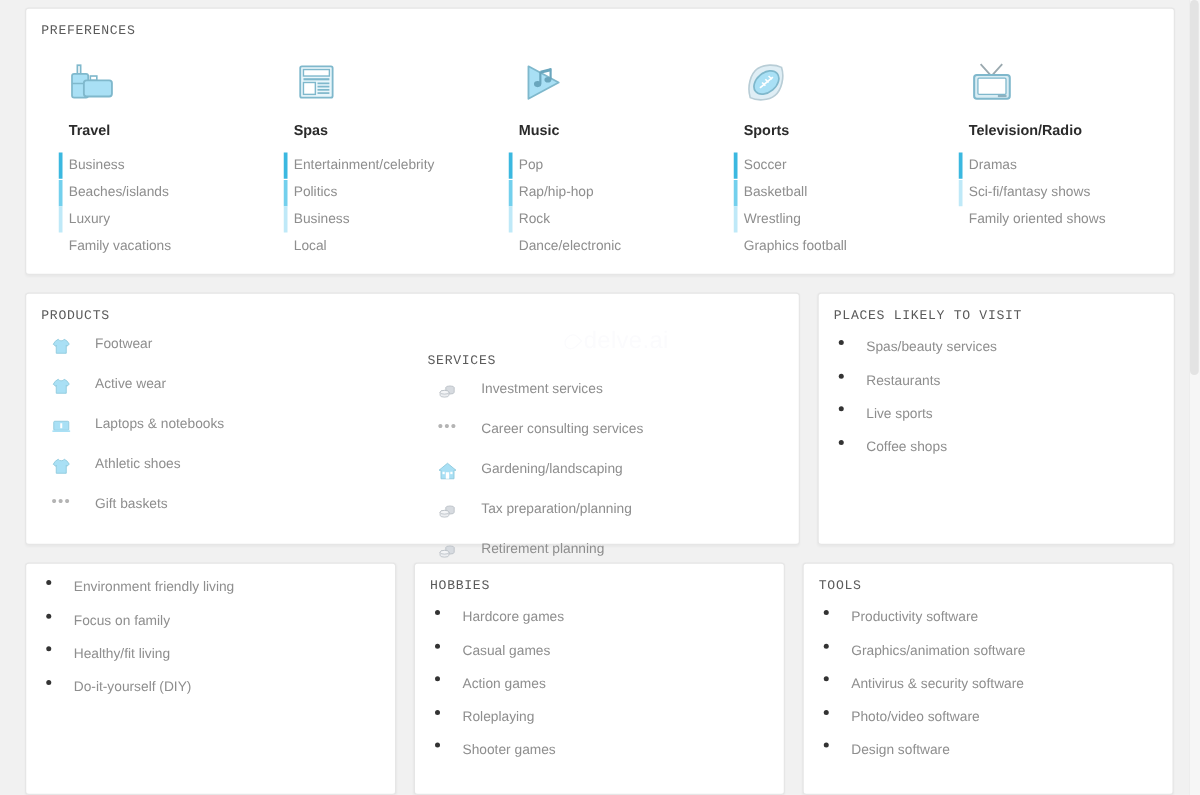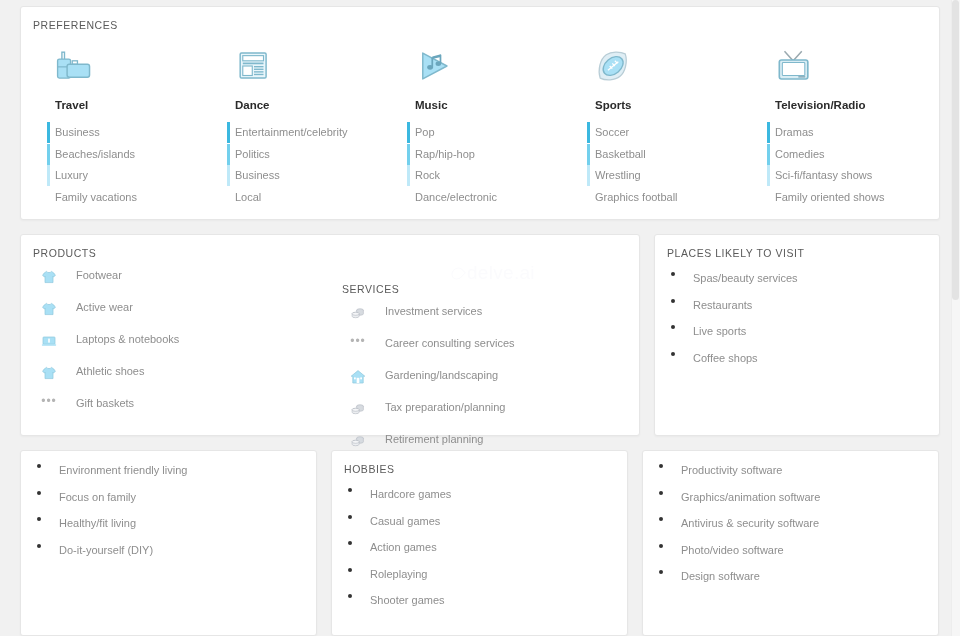--- a/index.html
+++ b/index.html
@@ -26,20 +26,21 @@
     box-shadow: 0 1px 2px rgba(0,0,0,0.035);
     position: relative;
   }
 
   .card-title {
     font-size: 10.5px;
     letter-spacing: 0.55px;
     color: #5a5a5a;
     font-weight: 400;
     padding: 12px 0 0 12px;
+    font-family: Liberation Mono, monospace;
   }
 
   
   #preferences-card {
     height: 214px;
     width: 920px;
     margin-bottom: 14px;
   }
 
   .pref-grid {
@@ -223,21 +224,21 @@
         <rect x="9" y="16" width="24" height="2" fill="#7fb8cc"></rect>
         <rect x="9" y="20" width="11" height="11" fill="#fff" stroke="#7fb8cc" stroke-width="1.3"></rect>
         <g fill="#7fb8cc">
           <rect x="22" y="20" width="11" height="1.6"></rect>
                   <rect x="22" y="23" width="11" height="1.6"></rect>
           <rect x="22" y="26" width="11" height="1.6"></rect>
                   <rect x="22" y="29" width="11" height="1.6"></rect>
         </g>
       </svg></span>
           </div>
-          <div class="pref-cat">Dance</div>
+          <div class="pref-cat">Spas</div>
           <div class="pref-item"><span class="bar" style="background:#3bb8e0"></span><span>Entertainment/celebrity</span></div>
           <div class="pref-item"><span class="bar" style="background:#73d0ed"></span><span>Politics</span></div>
           <div class="pref-item"><span class="bar" style="background:#bfe9f8"></span><span>Business</span></div>
           <div class="pref-item"><span>Local</span></div>
         </div>
         <div class="pref-col">
           <div class="pref-icon-wrap">
             <span><svg width="38" height="38" viewBox="0 0 44 40">
         <path d="M9 5 L37 20 L9 35 Z" fill="#a9e0f5" stroke="#7fb8cc" stroke-width="1.7" stroke-linejoin="round"></path>
         <g fill="#6aa6bd">
@@ -278,21 +279,20 @@
           <div class="pref-icon-wrap">
             <span><svg width="38" height="38" viewBox="0 0 44 40">
         <path d="M11 3 L21 14 L31 3" fill="none" stroke="#9aa9af" stroke-width="1.7"></path>
         <rect x="5" y="13" width="33" height="22" rx="2.5" fill="#d9edf4" stroke="#7fb8cc" stroke-width="1.9"></rect>
         <rect x="8.5" y="16" width="26" height="15" rx="1" fill="#ffffff" stroke="#7fb8cc" stroke-width="1.2"></rect>
         <rect x="27" y="31.5" width="8" height="2" fill="#8fb2c0"></rect>
       </svg></span>
           </div>
           <div class="pref-cat">Television/Radio</div>
           <div class="pref-item"><span class="bar" style="background:#3bb8e0"></span><span>Dramas</span></div>
-          <div class="pref-item"><span class="bar" style="background:#73d0ed"></span><span>Comedies</span></div>
           <div class="pref-item"><span class="bar" style="background:#bfe9f8"></span><span>Sci-fi/fantasy shows</span></div>
           <div class="pref-item"><span>Family oriented shows</span></div>
         </div>
       </div>
   </div>
 
   <div class="row">
     <div class="card" id="products-services-card">
       <div class="half">
         <div class="card-title">PRODUCTS</div>
@@ -462,20 +462,21 @@
             <span class="bullet"></span>
             <span class="bullet-label">Roleplaying</span>
           </div>
           <div class="bullet-row">
             <span class="bullet"></span>
             <span class="bullet-label">Shooter games</span>
           </div>
         </div>
     </div>
     <div class="card bottom-card">
+      <div class="card-title">TOOLS</div>
       <div class="bullet-list" id="tools-list">
           <div class="bullet-row">
             <span class="bullet"></span>
             <span class="bullet-label">Productivity software</span>
           </div>
           <div class="bullet-row">
             <span class="bullet"></span>
             <span class="bullet-label">Graphics/animation software</span>
           </div>
           <div class="bullet-row">

